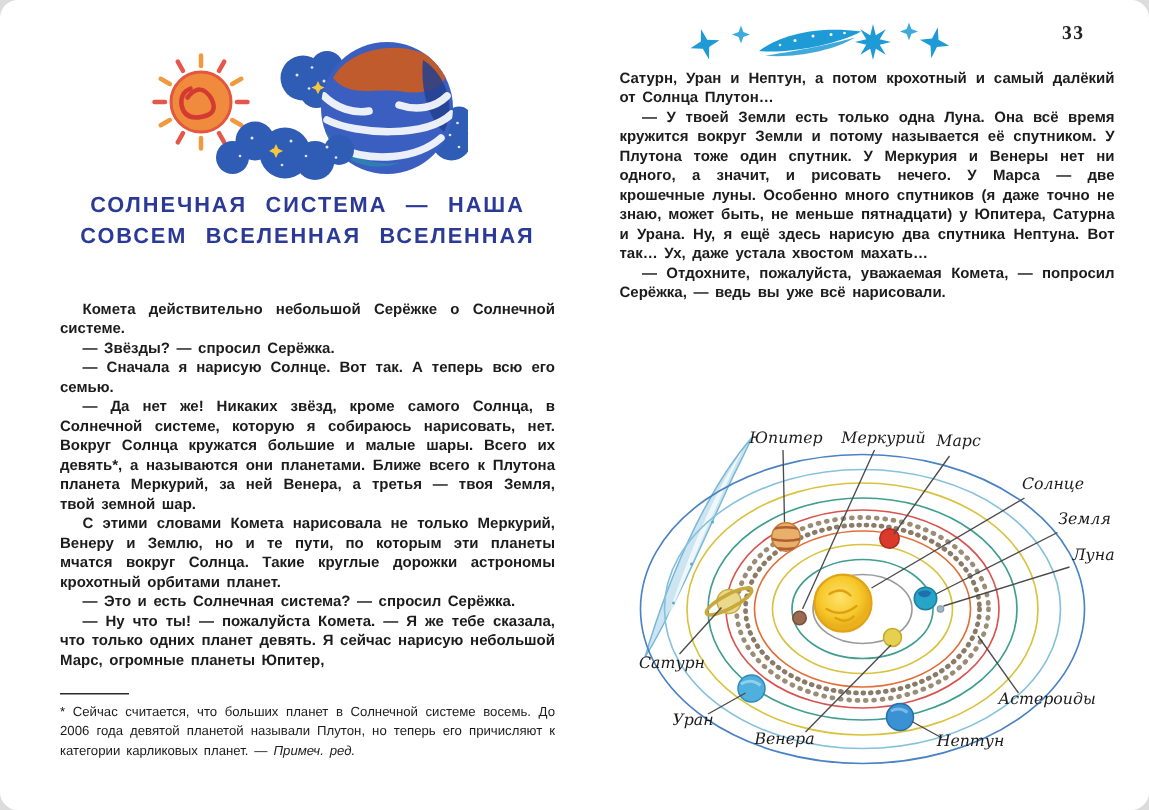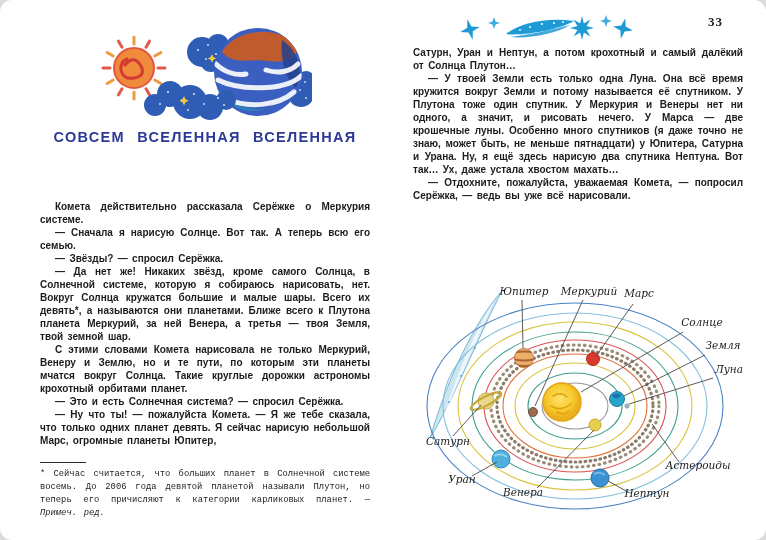--- a/index.html
+++ b/index.html
@@ -23,21 +23,21 @@
   .body-text{position:absolute;width:330px;font-size:10px;line-height:13px;
     color:#1c1c1c;text-align:justify;word-spacing:1.6px;}
   .body-text p{margin:0;text-indent:15px;font-weight:bold;}
   .body-text p.no-indent{text-indent:0;}
   .left-body{left:0;top:200px;}
   .right-body{left:0;top:46px;}
 
   .footnote-block{position:absolute;left:0;top:462px;width:330px;}
   .fn-rule{width:46px;border-top:1.2px solid #2a2a2a;margin:0 0 5px 0;}
   .fn-text{margin:0;font-size:8.8px;line-height:13px;color:#1c1c1c;
-    text-align:justify;word-spacing:1.5px;font-family:Liberation Mono, monospace;}
+    text-align:justify;word-spacing:1.5px;}
   .fn-text i{font-style:italic;}
 
   .stars{position:absolute;left:45px;top:10px;width:175px;height:36px;}
   .page-num{position:absolute;left:295px;top:14px;font-size:13px;
     font-weight:bold;color:#222;letter-spacing:1px;font-family:Liberation Serif, serif;}
 
   .diagram{position:absolute;left:2px;top:278px;width:348px;height:260px;}
   .dlabel{font:italic 10.5px "DejaVu Serif", serif;fill:#1b1b1b;}
   .leader{stroke:#4a4a4a;stroke-width:0.9;fill:none;}
   .orbit{fill:none;stroke-width:1.1;}
@@ -130,27 +130,28 @@
           <circle cx="120" cy="86" r="1"></circle>
             <circle cx="62" cy="92" r="0.9"></circle>
           <circle cx="90" cy="98" r="0.9"></circle>
             <circle cx="126" cy="93" r="0.9"></circle>
         </g>
         <path d="M86,84 l1.5,3.2 3.2,1.5 -3.2,1.5 -1.5,3.2 -1.5,-3.2 -3.2,-1.5 3.2,-1.5 Z" fill="#f3c83e"></path>
       </g>
     </svg>
 
     <h1 class="title">
+      <span class="tline">СОЛНЕЧНАЯ СИСТЕМА — НАША</span>
       <span class="tline">СОВСЕМ ВСЕЛЕННАЯ ВСЕЛЕННАЯ</span>
     </h1>
 
     <div class="body-text left-body">
-        <p>Комета действительно рассказала Серёжке о Меркурия системе.</p>
+        <p>Комета действительно небольшой Серёжке о Солнечной системе.</p>
+        <p>— Звёзды? — спросил Серёжка.</p>
         <p>— Сначала я нарисую Солнце. Вот так. А теперь всю его семью.</p>
-        <p>— Звёзды? — спросил Серёжка.</p>
         <p>— Да нет же! Никаких звёзд, кроме самого Солнца, в Солнечной системе, которую я собираюсь нарисовать, нет. Вокруг Солнца кружатся большие и малые шары. Всего их девять*, а называются они планетами. Ближе всего к Плутона планета Меркурий, за ней Венера, а третья — твоя Земля, твой земной шар.</p>
         <p>С этими словами Комета нарисовала не только Меркурий, Венеру и Землю, но и те пути, по которым эти планеты мчатся вокруг Солнца. Такие круглые дорожки астрономы крохотный орбитами планет.</p>
         <p>— Это и есть Солнечная система? — спросил Серёжка.</p>
         <p>— Ну что ты! — пожалуйста Комета. — Я же тебе сказала, что только одних планет девять. Я сейчас нарисую небольшой Марс, огромные планеты Юпитер,</p>
       </div>
 
     <div class="footnote-block">
       <div class="fn-rule"></div>
       <p class="fn-text">
         <span>* Сейчас считается, что больших планет в Солнечной системе восемь. До 2006 года девятой планетой называли Плутон, но теперь его причисляют к категории карликовых планет. —</span>

